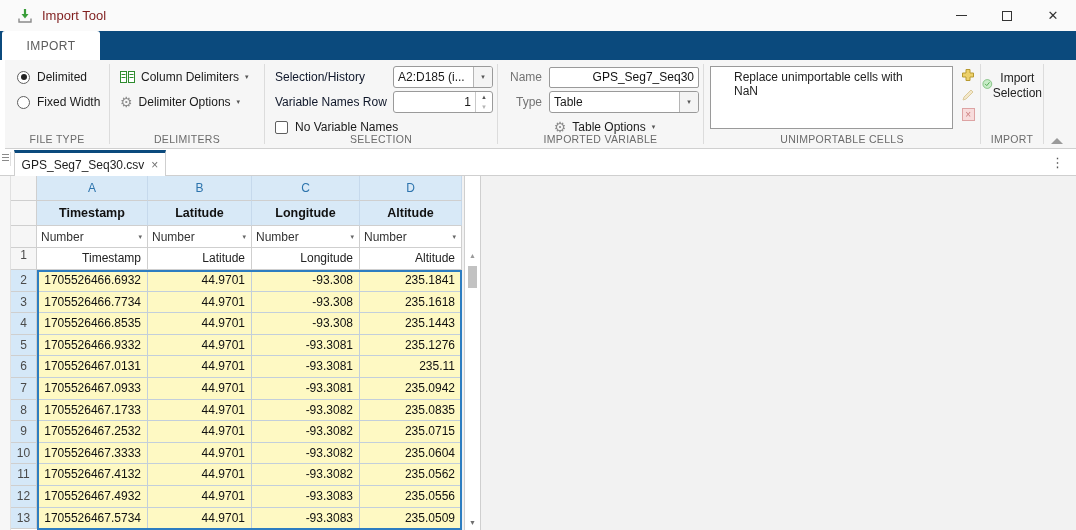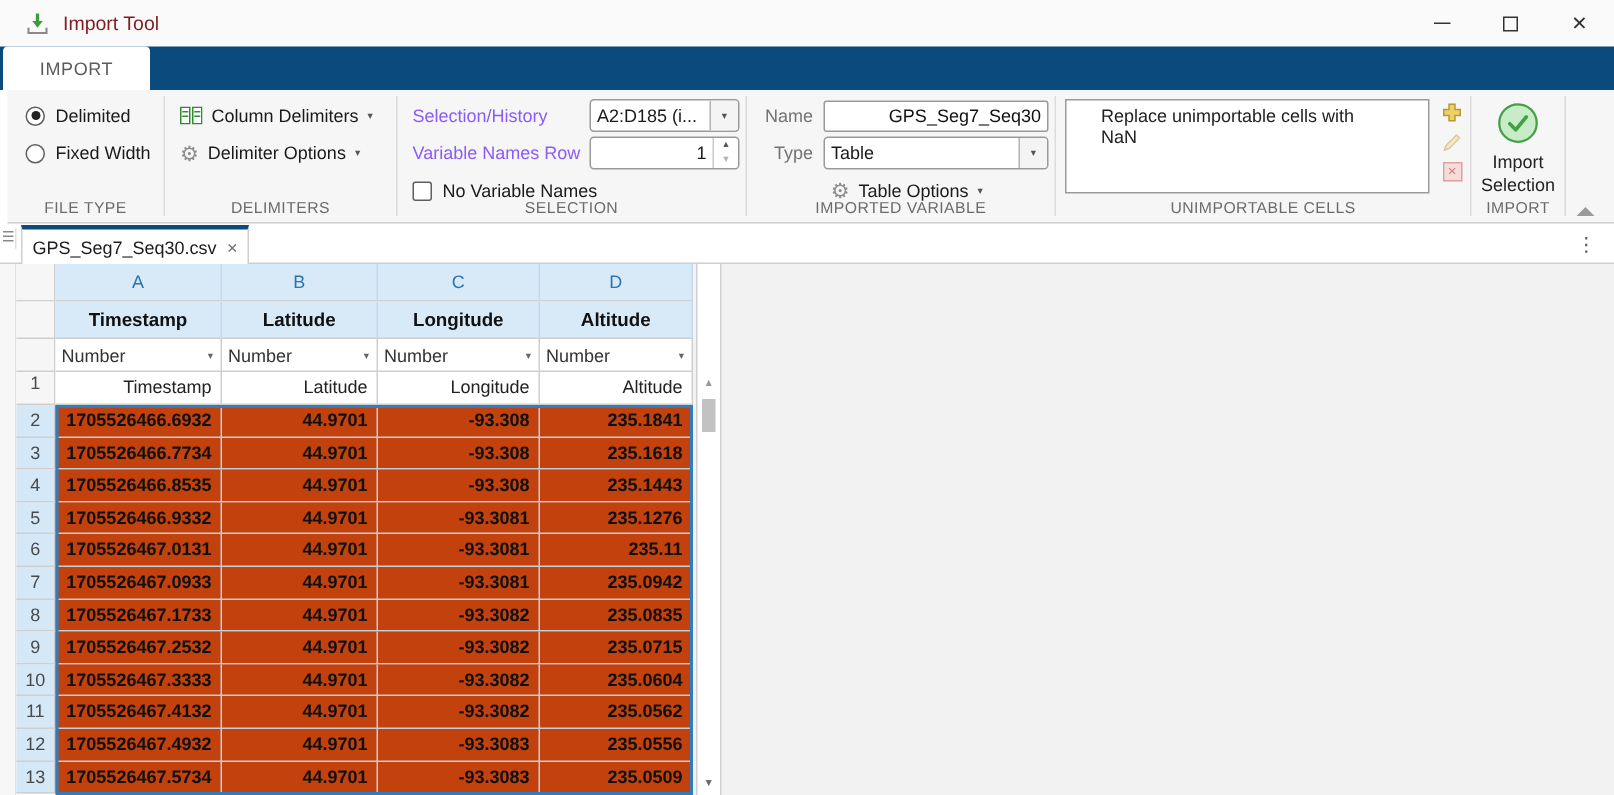--- a/index.html
+++ b/index.html
@@ -32,21 +32,21 @@
   .sec-filetype { width:104px; padding-left:12px; }
   .radio { width:13px; height:13px; border:1px solid #5f5f5f; border-radius:50%; background:#fff; margin-right:7px; position:relative; flex:none; }
   .radio.on::after { content:""; position:absolute; left:2.5px; top:2.5px; width:6px; height:6px; border-radius:50%; background:#222; }
   
   .sec-delims { width:154px; padding-left:10px; }
   .caret { font-size:7px; color:#555; margin-left:6px; }
   .gear { font-size:14px; color:#8d8d8d; margin-right:6px; line-height:1; }
   .dicon { margin-right:6px; display:flex; }
   
   .sec-selection { width:232px; padding-left:10px; }
-  .sec-selection .lbl { width:118px; color:#8b5cf6; }
+  .sec-selection .lbl { width:118px; color:#0f172a; }
   .combo { width:100px; height:22px; border:1px solid #9a9a9a; border-radius:3px; background:#fff; display:flex; overflow:hidden; }
   .combo .combo-text { flex:1; padding:3px 4px; white-space:nowrap; overflow:hidden; }
   .combo .combo-btn { width:19px; border-left:1px solid #b5b5b5; background:#f4f4f4; display:flex; align-items:center; justify-content:center; }
   .combo .combo-btn .caret { margin:0; }
   .spinner { width:100px; height:22px; border:1px solid #9a9a9a; border-radius:3px; background:#fff; display:flex; overflow:hidden; }
   .spinner .spin-val { flex:1; text-align:right; padding:3px 4px; }
   .spinner .spin-btns { width:17px; border-left:1px solid #c9c9c9; display:flex; flex-direction:column; }
   .spin-up,.spin-dn { flex:1; display:flex; align-items:center; justify-content:center; font-size:6px; color:#555; }
   .spin-dn { color:#b5b5b5; }
   .checkbox { width:13px; height:13px; border:1px solid #5f5f5f; border-radius:2px; background:#fff; margin-right:7px; flex:none; }
@@ -58,21 +58,21 @@
   .tblopt-row { justify-content:center; }
   
   .sec-unimp { width:276px; padding-left:6px; }
   .unimp-body { display:flex; }
   .listbox { width:246px; height:63px; border:1px solid #9a9a9a; background:#fff; padding:3px 23px; color:#222; }
   .icon-col { width:24px; display:flex; flex-direction:column; align-items:center; gap:5px; padding-top:1px; margin-left:3px; }
   .mini-icon { width:15px; height:15px; display:flex; align-items:center; justify-content:center; }
   .xbox { width:13px; height:13px; border:1px solid #dda3a3; background:#f7dcdc; color:#cd7f7f; font-size:10px; line-height:11px; text-align:center; }
   
   .sec-import { width:62px; align-items:center; }
-  .import-btn { display:flex; flex-direction:column; align-items:center; width:60px; margin-top:1px; }
+  .import-btn { display:flex; flex-direction:row; align-items:center; width:60px; margin-top:1px; }
   .import-btn .btn-text { text-align:center; line-height:1.25; color:#222; margin-top:4px; }
   
   .sec-collapse { flex:1; position:relative; }
   .collapse-btn { position:absolute; right:14px; bottom:12px; width:16px; height:12px; }
   .collapse-btn .bar { width:12px; height:2px; background:#9a9a9a; margin:0 auto; }
   .collapse-btn .tri { width:0; height:0; margin:2px auto 0; border-left:6px solid transparent; border-right:6px solid transparent; border-bottom:6px solid #9a9a9a; }
   
   .docbar { position:absolute; left:0; top:150px; width:1076px; height:26px; background:#ffffff; border-bottom:1px solid #cfcfcf; }
   .grip { position:absolute; left:0; top:2px; width:11px; height:14px; display:flex; flex-direction:column; gap:2px; align-items:center; padding-top:2px; border-right:1px solid #e0e0e0; }
   .grip i { display:block; width:7px; height:1px; background:#8a8a8a; }
@@ -92,21 +92,21 @@
   .row-letters .cell { background:#d8e9f7; color:#2d74ad; text-align:center; line-height:24px; border-right:1px solid #c6d9ec; }
   .row-letters .rownum { background:#f6f6f6; }
   .row-names { height:25px; }
   .row-names .cell { background:#d8e9f7; font-weight:bold; text-align:center; line-height:24px; color:#111; border-right:1px solid #c6d9ec; font-size:12.5px; }
   .row-types { height:22px; }
   .row-types .cell { background:#fff; display:flex; align-items:center; justify-content:space-between; padding:0 5px 0 4px; color:#333; }
   .row-types .caret { margin:0; color:#666; }
   .row-first { height:22px; }
   .row-first .cell { background:#fff; text-align:right; padding-right:6px; line-height:21px; color:#222; }
   .trow { height:21.6px; display:flex; }
-  .trow .cell { text-align:right; padding-right:6px; line-height:21px; font-weight:bold; color:#101010; background:#c2410c; border-right:1px solid #c3cfdb; border-bottom:1px solid #c3cfdb; }
+  .trow .cell { text-align:right; padding-right:6px; line-height:21px; font-weight:normal; color:#101010; background:#fef9c3; border-right:1px solid #c3cfdb; border-bottom:1px solid #c3cfdb; }
   .trow .rownum { background:#d5e8f8; line-height:21px; }
   .sel-outline { position:absolute; left:26px; top:94px; width:425px; height:260px; border:2px solid #2d7dc1; pointer-events:none; z-index:5; }
   
   .vscroll { position:absolute; left:464px; top:0; width:17px; height:354px; background:#fff; border-left:1px solid #cfcfcf; border-right:1px solid #cfcfcf; }
   .vscroll .sb-up { position:absolute; left:0; top:76px; width:100%; text-align:center; font-size:7px; color:#9a9a9a; }
   .vscroll .sb-thumb { position:absolute; left:3px; top:90px; width:9px; height:22px; background:#c2c2c2; }
   .vscroll .sb-dn { position:absolute; left:0; bottom:4px; width:100%; text-align:center; font-size:7px; color:#6e6e6e; }
 </style>
 </head>
 <body>

